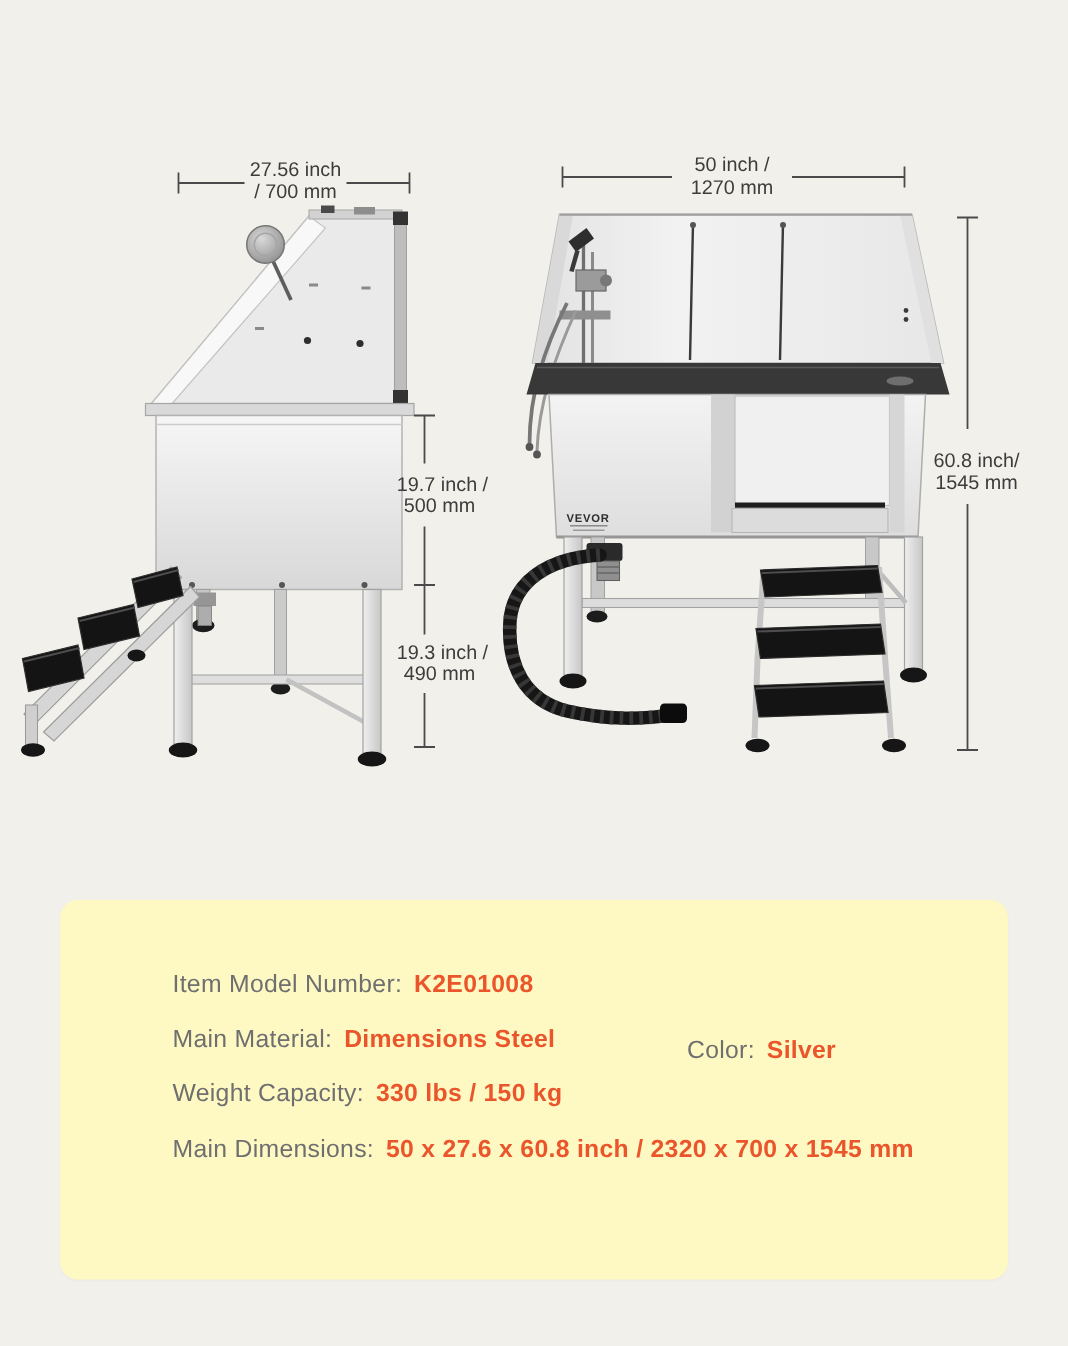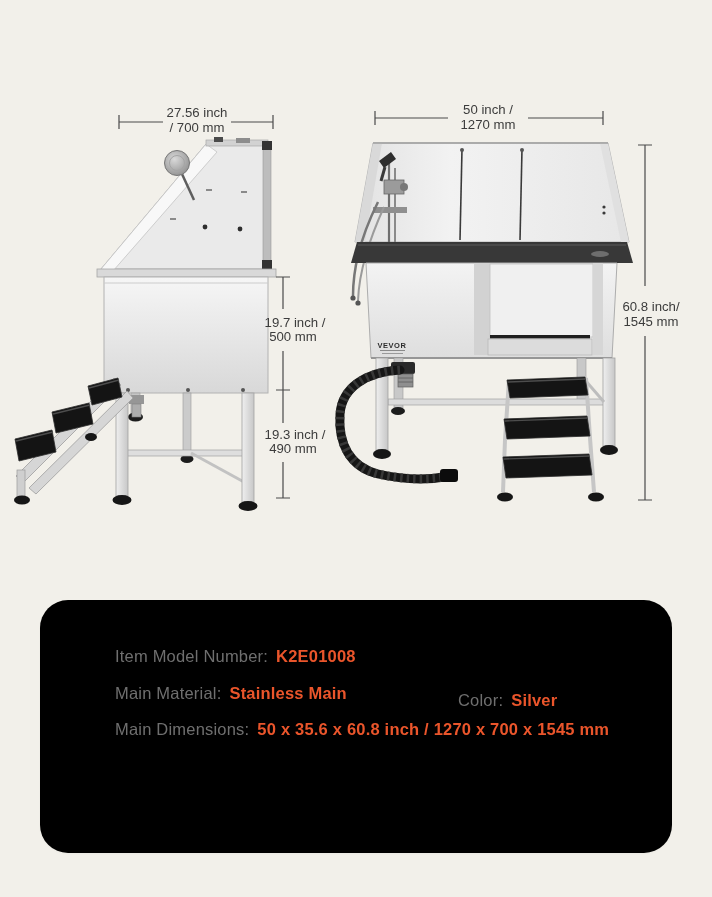--- a/index.html
+++ b/index.html
@@ -10,21 +10,21 @@
     font-family:"Liberation Sans","DejaVu Sans",sans-serif;
     overflow:hidden;
   }
   .diagram-stage{position:absolute;left:0;top:0;width:712px;height:560px;}
   svg text{font-family:"Liberation Sans","DejaVu Sans",sans-serif;}
   .dim-text{fill:#3c3c3c;font-size:13.2px;}
   .dim-line{stroke:#4a4a4a;stroke-width:1.2;fill:none;}
 
   .spec-card{
     position:absolute;left:40px;top:600px;width:632px;height:253px;
-    background:#000000;border-radius:28px;
+    background:#fef9c3;border-radius:12px;
     box-shadow:0 1px 2px rgba(0,0,0,0.03);
   }
   .spec-rows{
     position:absolute;left:75px;top:45px;right:20px;
     display:flex;flex-direction:column;gap:14.5px;
   }
   .spec-row{
     position:relative;
     font-size:16.5px;line-height:22px;letter-spacing:0.2px;
     white-space:nowrap;
@@ -242,19 +242,22 @@
 
 <div class="spec-card">
   <div class="spec-rows">
     <div class="spec-row">
       <span class="lbl">Item Model Number:</span><span class="val">K2E01008</span>
       <span class="color-group">
         <span class="lbl">Color:</span><span class="val">Silver</span>
       </span>
     </div>
     <div class="spec-row">
-      <span class="lbl">Main Material:</span><span class="val">Stainless Main</span>
-    </div>
-    <div class="spec-row">
-      <span class="lbl">Main Dimensions:</span><span class="val">50 x 35.6 x 60.8 inch / 1270 x 700 x 1545 mm</span>
+      <span class="lbl">Main Material:</span><span class="val">Dimensions Steel</span>
+    </div>
+    <div class="spec-row">
+      <span class="lbl">Weight Capacity:</span><span class="val">330 lbs / 150 kg</span>
+    </div>
+    <div class="spec-row">
+      <span class="lbl">Main Dimensions:</span><span class="val">50 x 27.6 x 60.8 inch / 2320 x 700 x 1545 mm</span>
     </div>
   </div>
 </div>
 
 </body></html>

